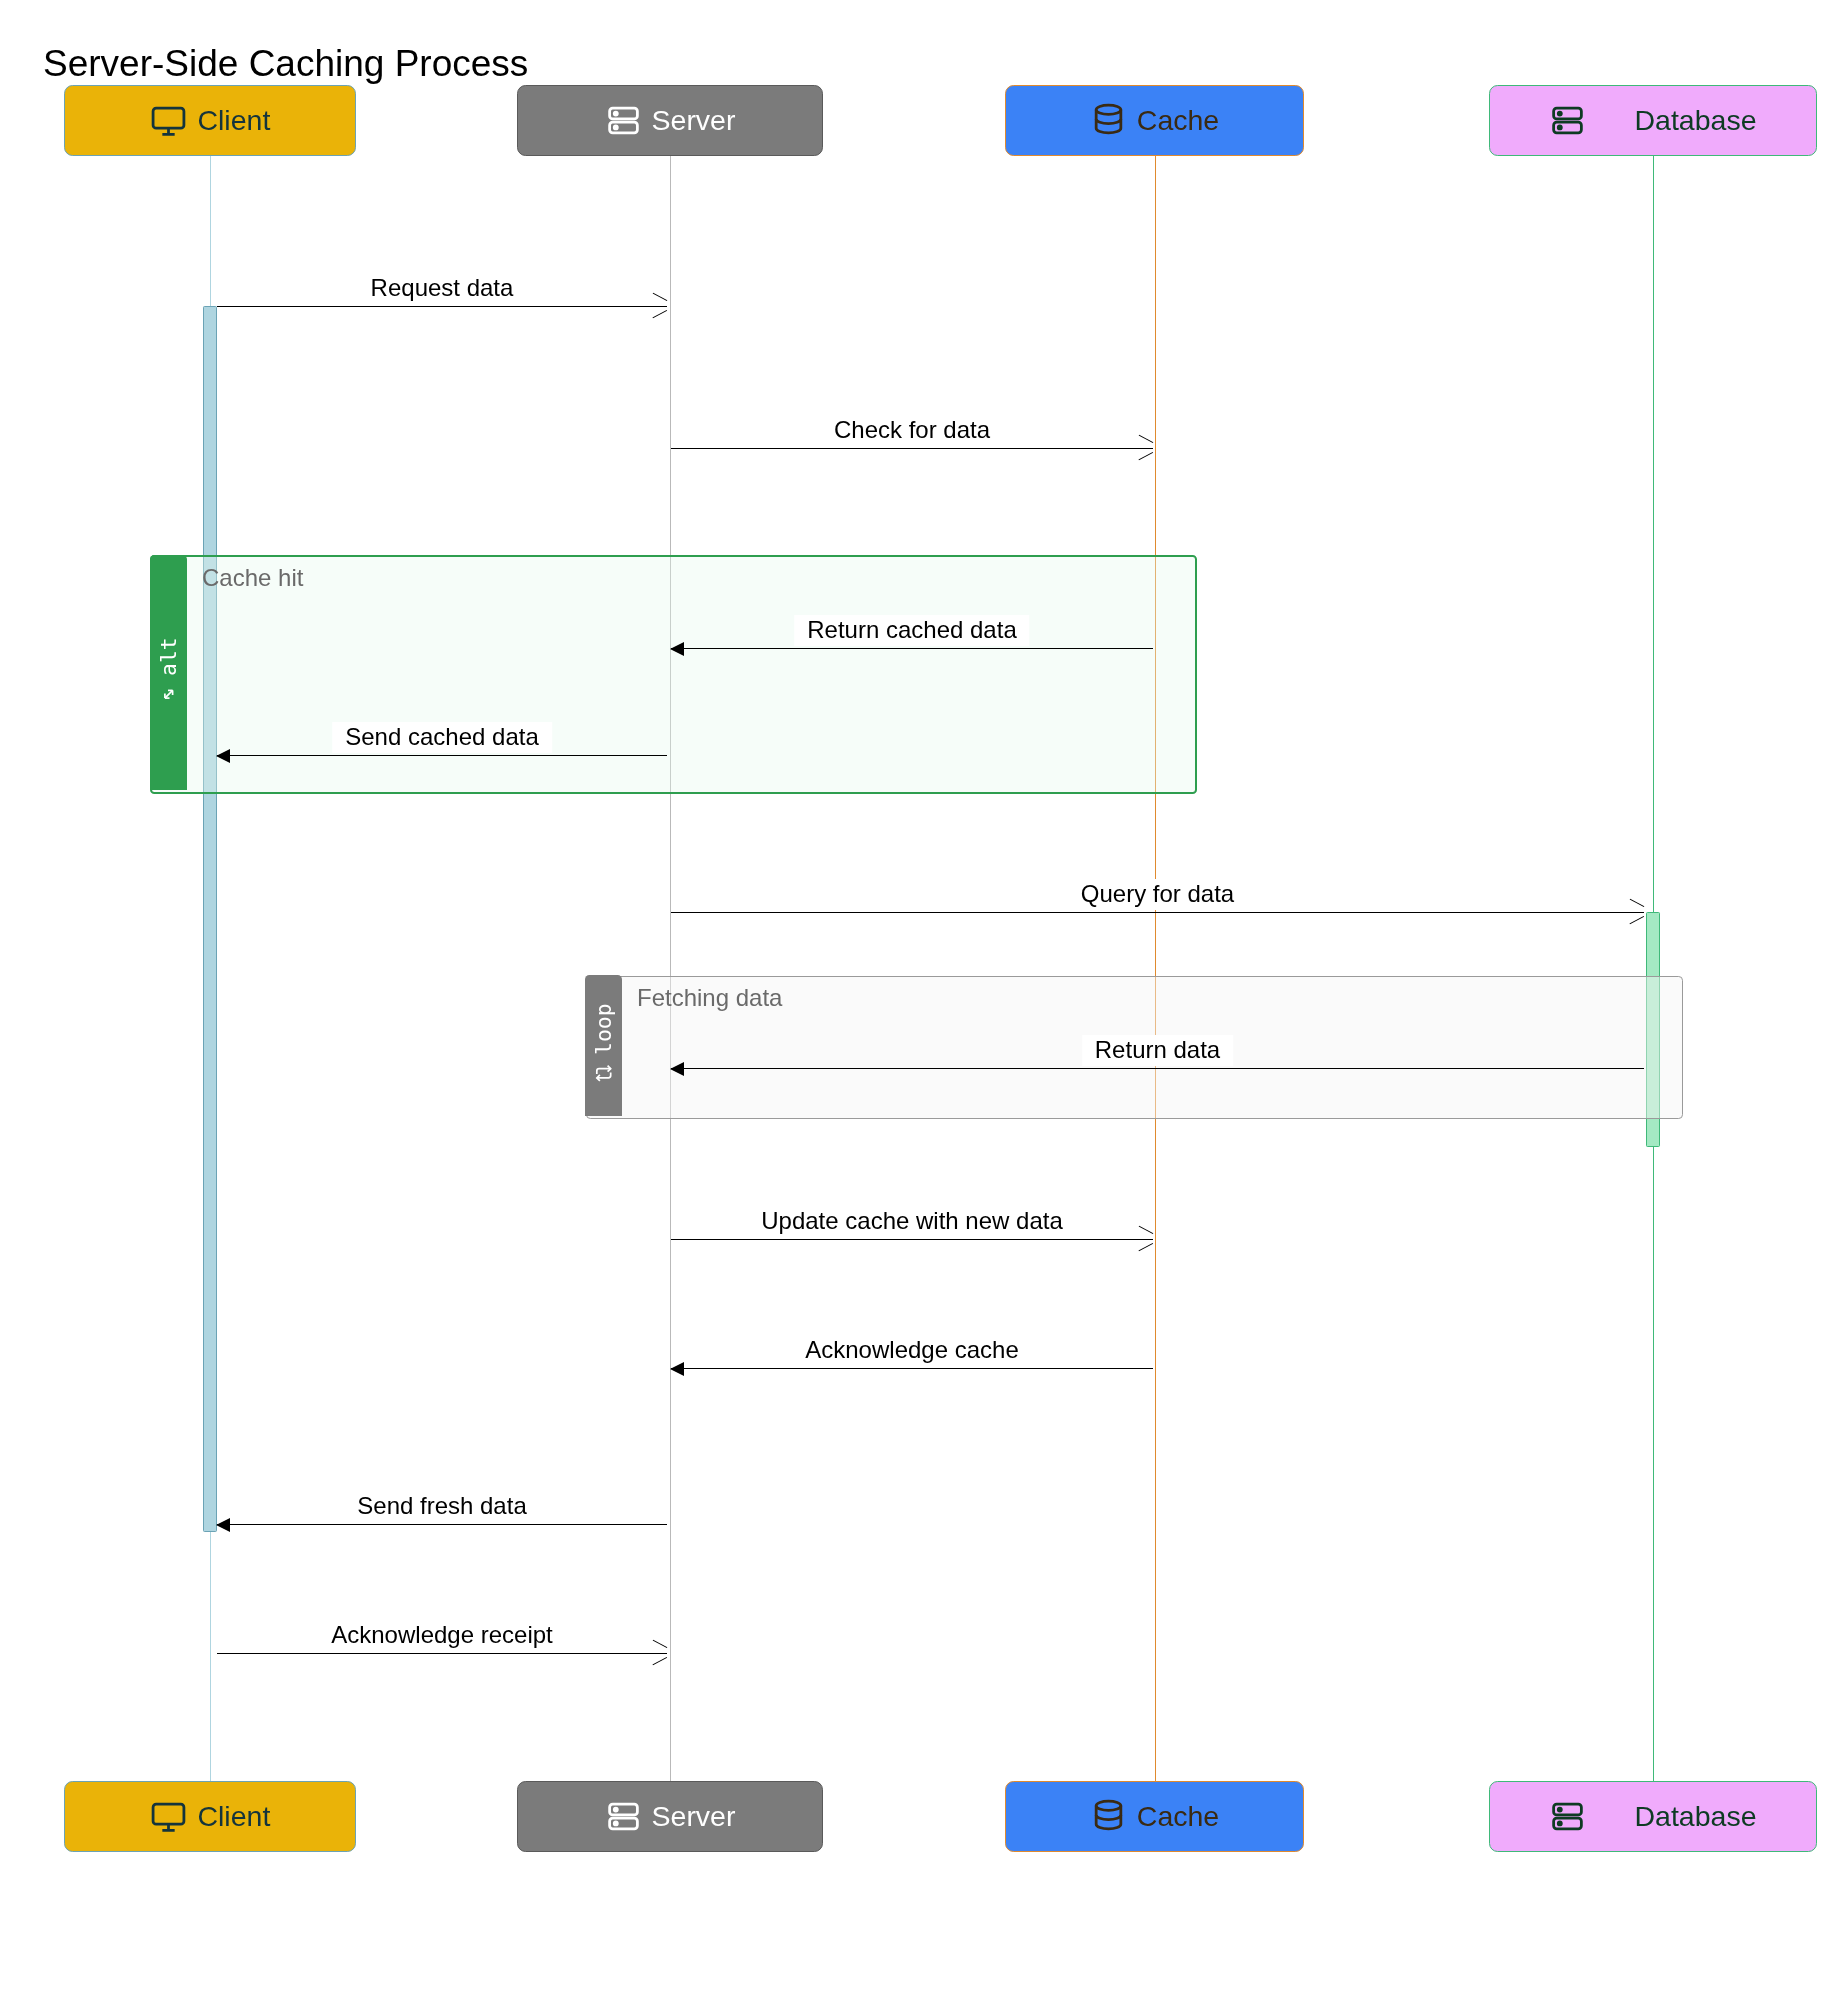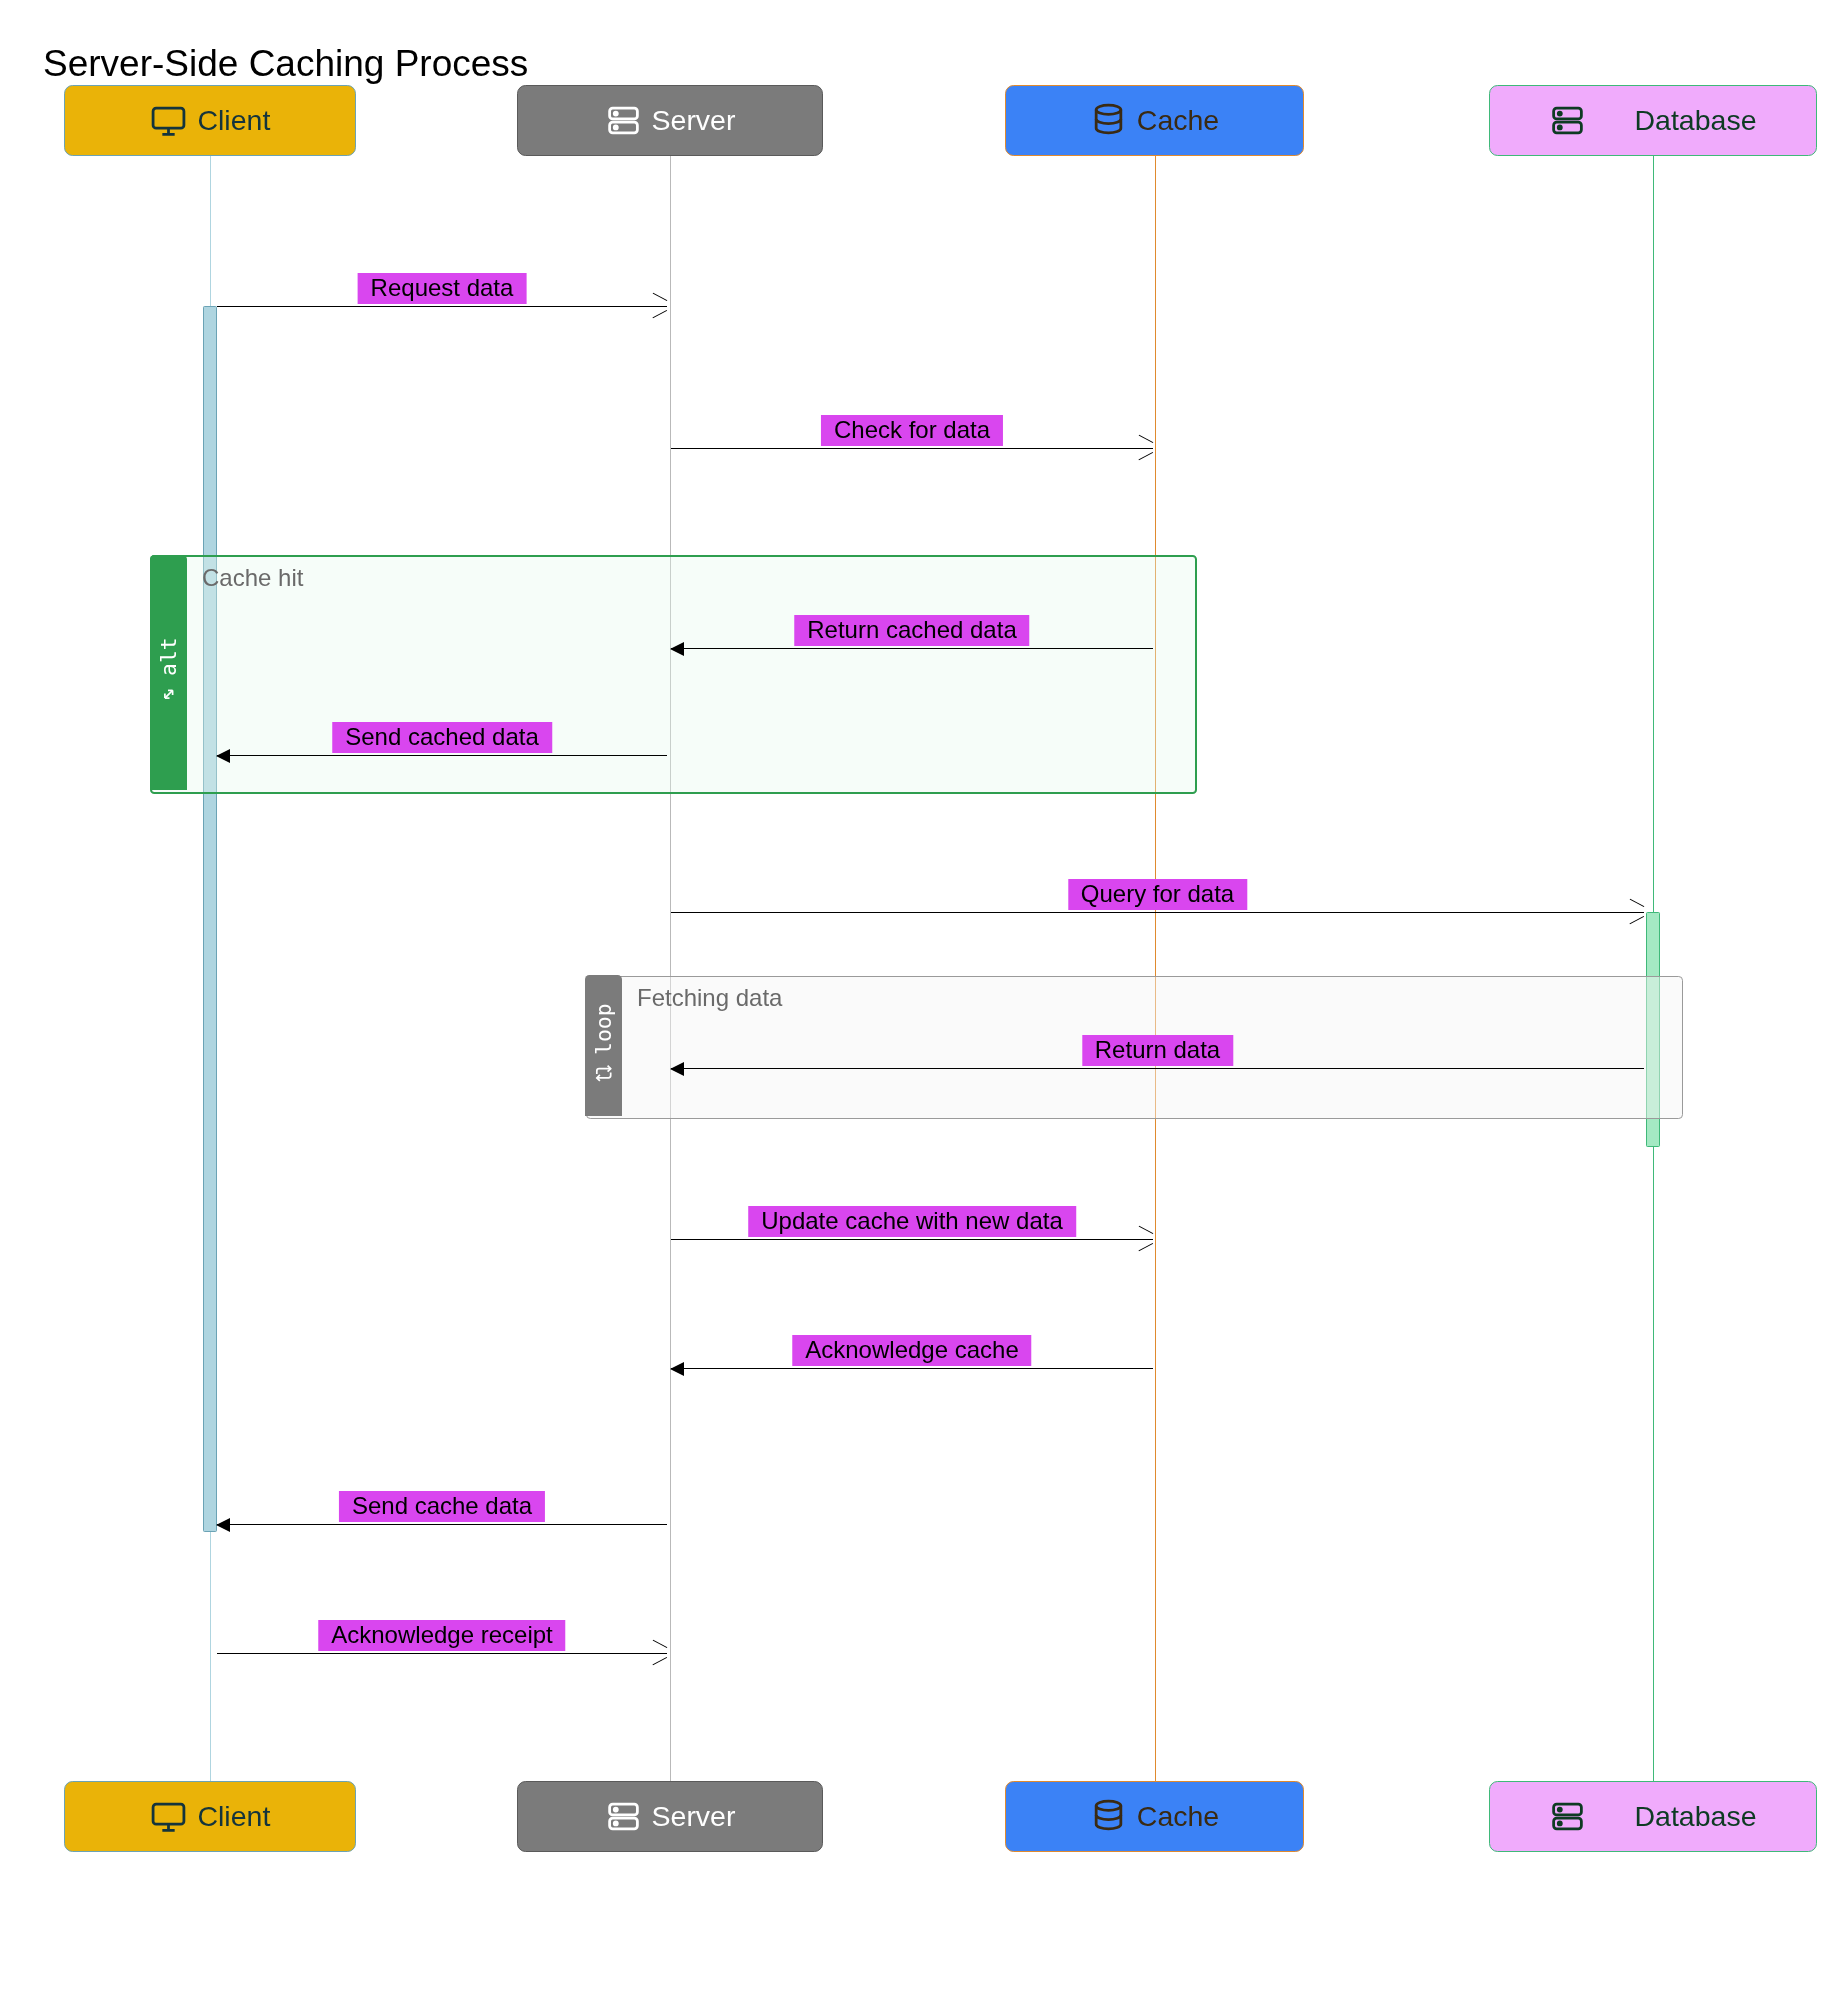--- a/index.html
+++ b/index.html
@@ -58,21 +58,21 @@
   .msg {
     position: absolute;
     height: 1.4px;
     background:#000;
   }
   .msg .label {
     position: absolute;
     top: -33px;
     left: 50%;
     transform: translateX(-50%);
-    background:#d946ef;
+    background:#ffffff;
     padding: 1.4px 13px;
     white-space: nowrap;
     font-size: 24px;
     text-align:center;
   }
   .arrow-r, .arrow-l {
     position:absolute;
     top:-6.4px;
     width:0;height:0;
     border-top:7.1px solid transparent;
@@ -256,21 +256,21 @@
     <span class="label">Update cache with new data</span>
     <span class="open-head-r"></span>
   </div>
 
   <div class="msg" style="left:628px; top:1283px; width:482px;">
     <span class="label">Acknowledge cache</span>
     <span class="arrow-l"></span>
   </div>
 
   <div class="msg" style="left:174px; top:1439px; width:450px;">
-    <span class="label">Send cache data</span>
+    <span class="label">Send fresh data</span>
     <span class="arrow-l"></span>
   </div>
 
   <div class="msg" style="left:174px; top:1568px; width:450px;">
     <span class="label">Acknowledge receipt</span>
     <span class="open-head-r"></span>
   </div>
 
   <div class="participant client" style="left:21.4px; top:1696px;">
     <span class="icon">

